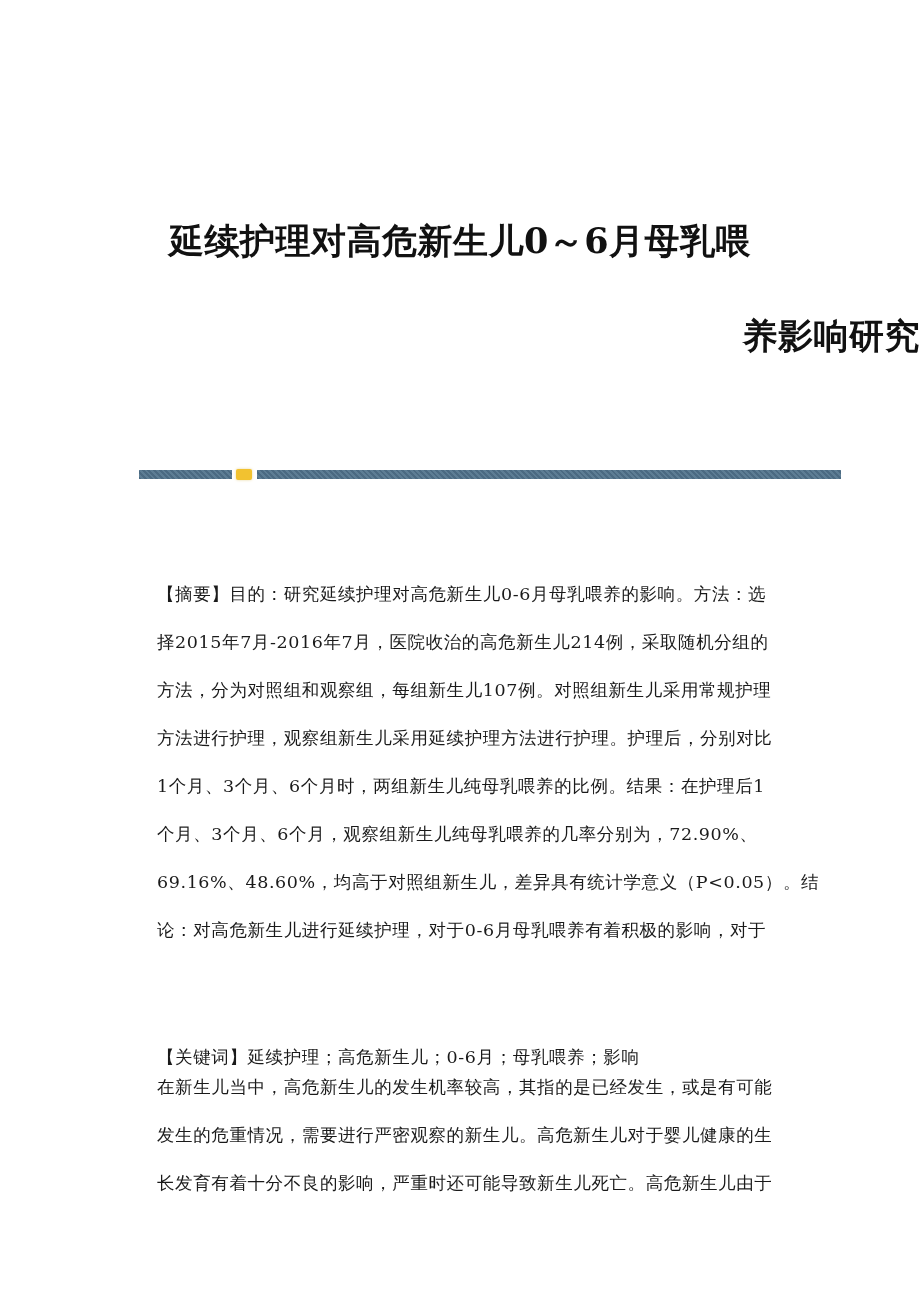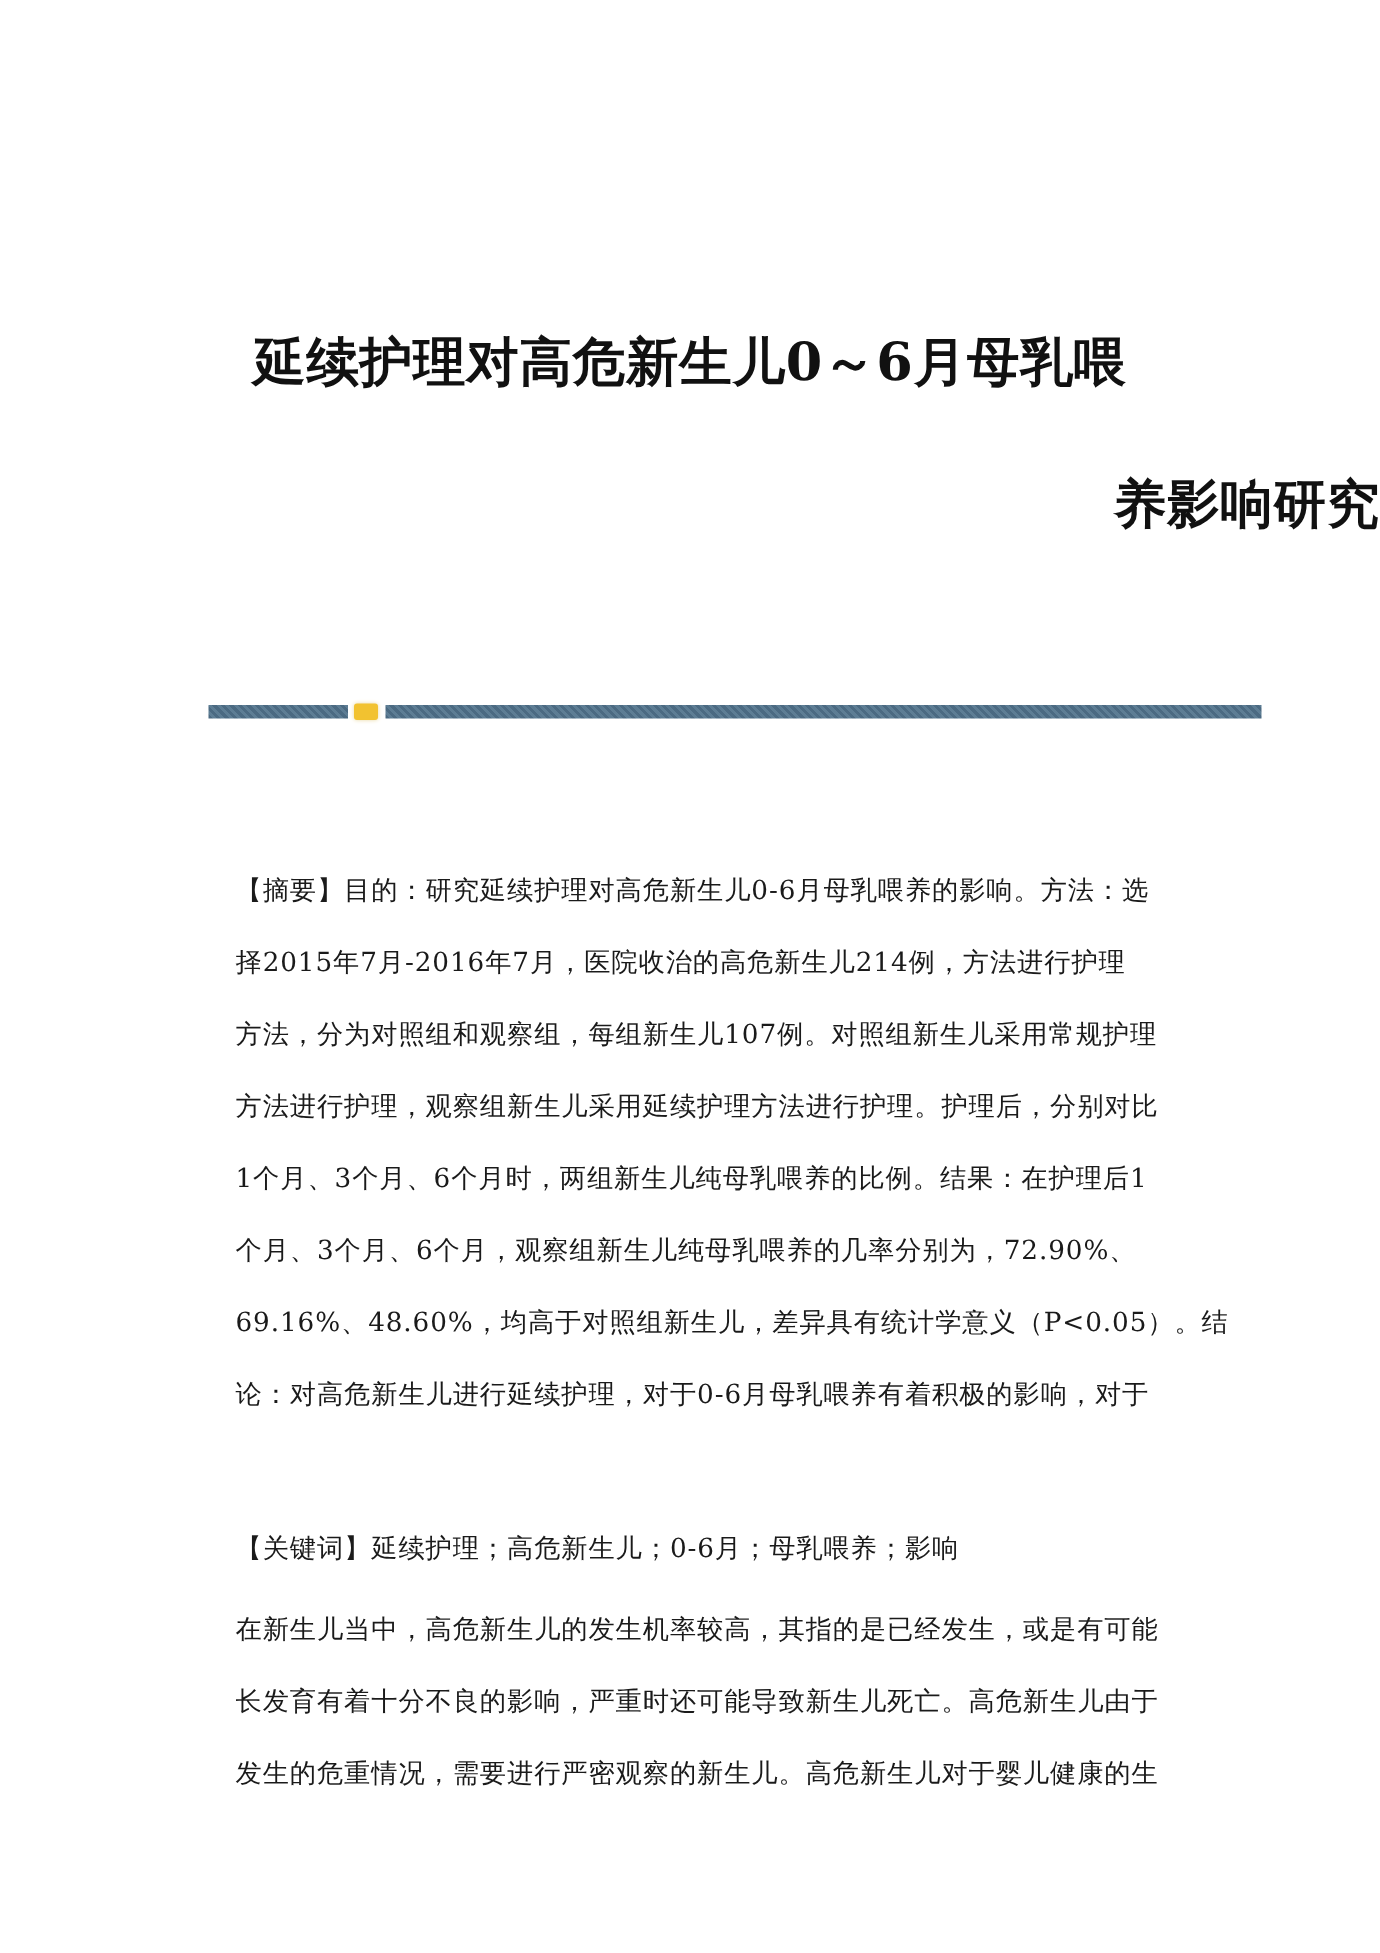--- a/index.html
+++ b/index.html
@@ -27,30 +27,30 @@
 <h1 class="title t2">养影响研究</h1>
 
 <div class="divider">
   <div class="div-left"></div>
   <div class="div-gem"></div>
   <div class="div-right"></div>
 </div>
 
 <div class="body-text" style="top:555px;">
   <span class="line">【摘要】目的：研究延续护理对高危新生儿0-6月母乳喂养的影响。方法：选</span>
-  <span class="line">择2015年7月-2016年7月，医院收治的高危新生儿214例，方法进行护理</span>
+  <span class="line">择2015年7月-2016年7月，医院收治的高危新生儿214例，采取随机分组的</span>
   <span class="line">方法，分为对照组和观察组，每组新生儿107例。对照组新生儿采用常规护理</span>
   <span class="line">方法进行护理，观察组新生儿采用延续护理方法进行护理。护理后，分别对比</span>
   <span class="line">1个月、3个月、6个月时，两组新生儿纯母乳喂养的比例。结果：在护理后1</span>
   <span class="line">个月、3个月、6个月，观察组新生儿纯母乳喂养的几率分别为，72.90%、</span>
   <span class="line">69.16%、48.60%，均高于对照组新生儿，差异具有统计学意义（P&lt;0.05）。结</span>
   <span class="line">论：对高危新生儿进行延续护理，对于0-6月母乳喂养有着积极的影响，对于</span>
 </div>
 
-<div class="body-text" style="top:994px;">
+<div class="body-text" style="top:1018px;">
   <span class="line">【关键词】延续护理；高危新生儿；0-6月；母乳喂养；影响</span>
 </div>
 
 <div class="body-text" style="top:1048px;">
   <span class="line">在新生儿当中，高危新生儿的发生机率较高，其指的是已经发生，或是有可能</span>
+  <span class="line">发生的危重情况，需要进行严密观察的新生儿。高危新生儿对于婴儿健康的生</span>
   <span class="line">长发育有着十分不良的影响，严重时还可能导致新生儿死亡。高危新生儿由于</span>
-  <span class="line">发生的危重情况，需要进行严密观察的新生儿。高危新生儿对于婴儿健康的生</span>
 </div>
 
 </body></html>

